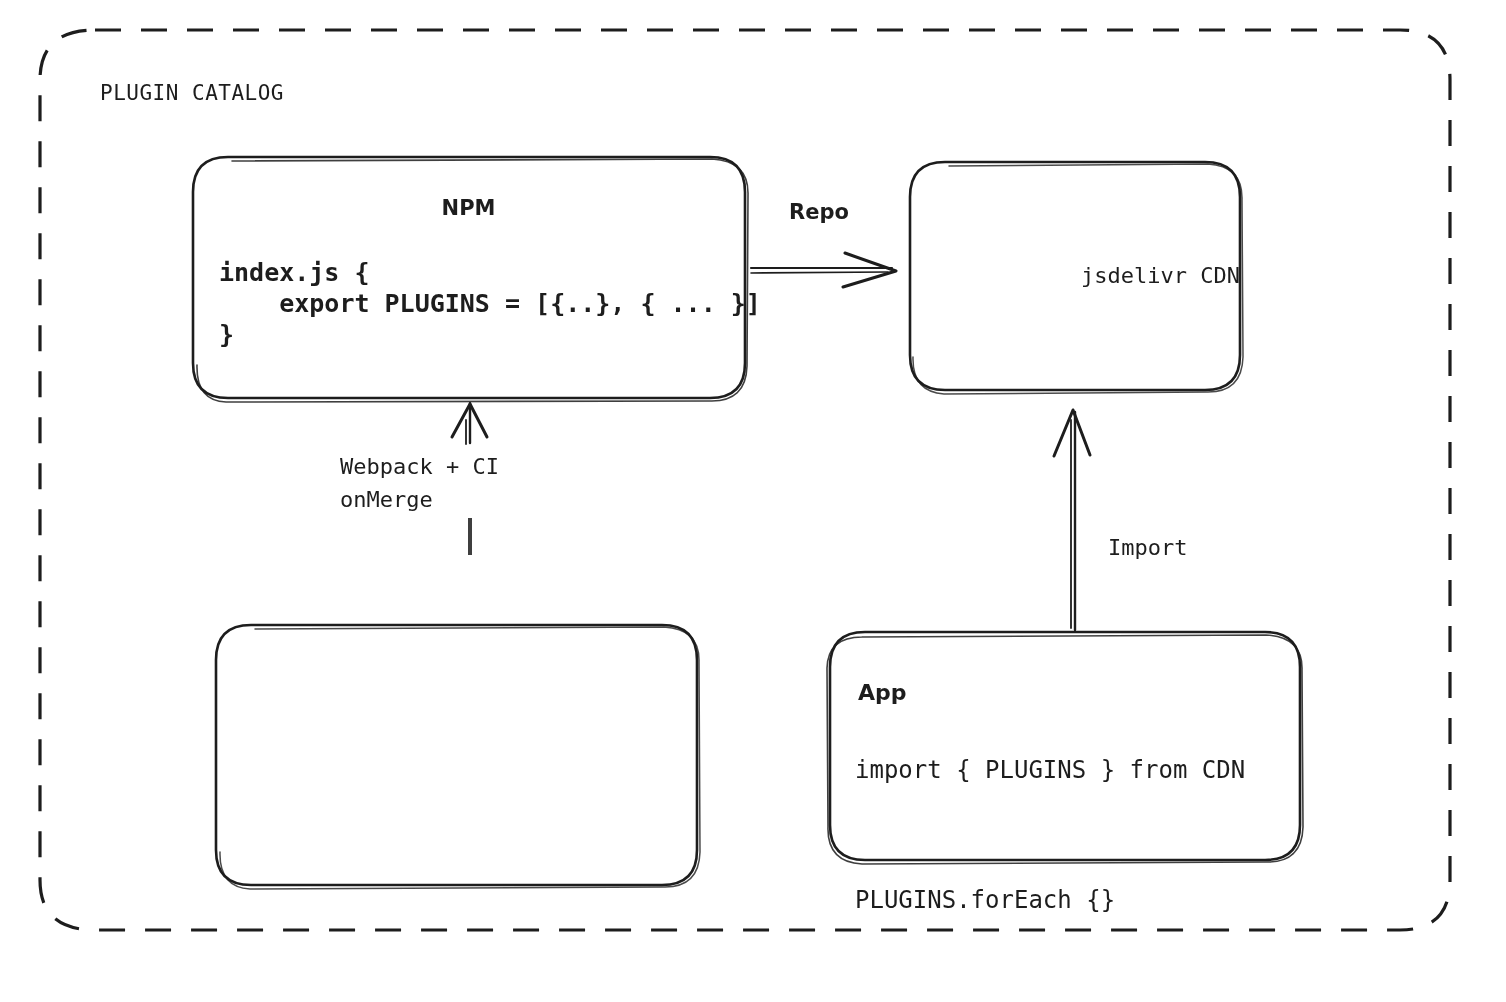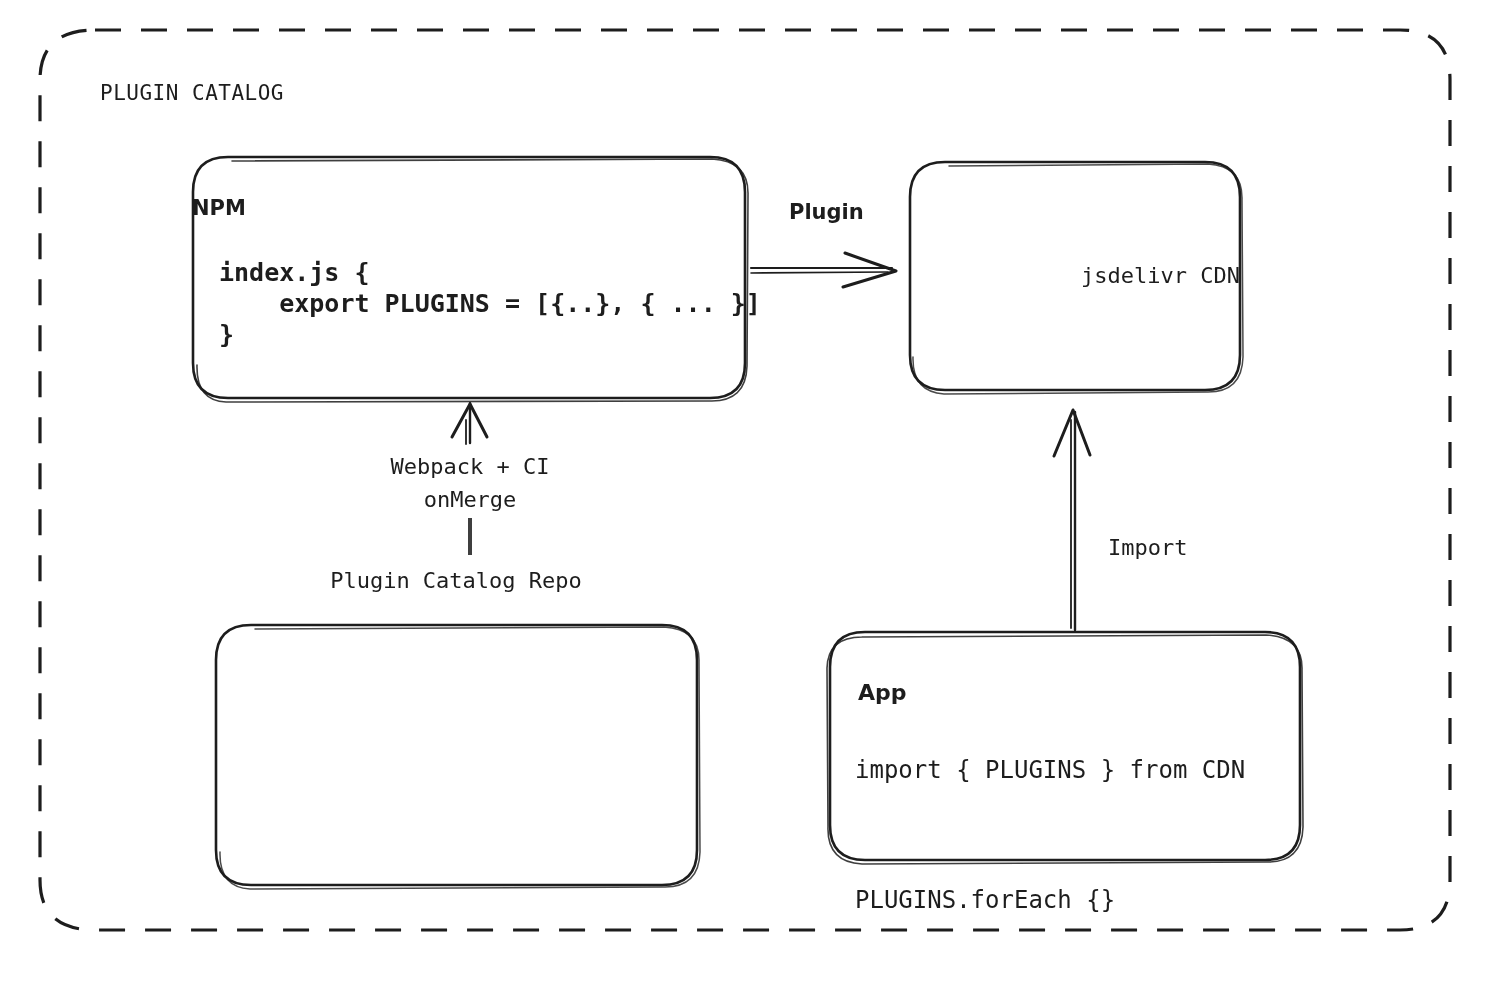--- a/index.html
+++ b/index.html
@@ -41,21 +41,21 @@
     left: 100px;
     top: 83px;
     font-size: 21px;
     letter-spacing: 0.5px;
   }
   
   #npm-title {
     left: 192px;
     top: 198px;
     width: 553px;
-    text-align: left;
+    text-align: center;
     font-size: 21px;
     font-family: "DejaVu Sans", "Liberation Sans", sans-serif;
     font-weight: 600;
   }
   #npm-code {
     left: 219px;
     top: 257px;
     font-size: 25px;
     line-height: 31px;
     font-weight: bold;
@@ -74,21 +74,21 @@
     top: 202px;
     font-size: 21px;
     font-family: "DejaVu Sans", "Liberation Sans", sans-serif;
     font-weight: 600;
   }
   
   #webpack-label {
     left: 340px;
     top: 450px;
     width: 260px;
-    text-align: center;
+    text-align: left;
     font-size: 22px;
     line-height: 33px;
   }
   
   #repo-title {
     left: 216px;
     top: 570px;
     width: 480px;
     text-align: center;
     font-size: 22px;
@@ -172,26 +172,25 @@
   <div class="txt" id="group-title">PLUGIN CATALOG</div>
 
   <div class="txt" id="npm-title">NPM</div>
 
   <div class="txt" id="npm-code">index.js {
     export PLUGINS = [{..}, { ... }]
 }</div>
 
   <div class="txt" id="cdn-label">jsdelivr CDN</div>
 
-  <div class="txt" id="cache-label">Plugin</div>
+  <div class="txt" id="cache-label">Repo</div>
 
   <div class="txt" id="webpack-label">Webpack + CI
 onMerge</div>
 
-  <div class="txt" id="repo-title">Plugin Catalog Repo</div>
 
 
   <div class="txt" id="app-title">App</div>
 
   <div class="txt" id="app-code">import { PLUGINS } from CDN
 
 PLUGINS.forEach {}</div>
 
   <div class="txt" id="import-label">Import</div>
 

